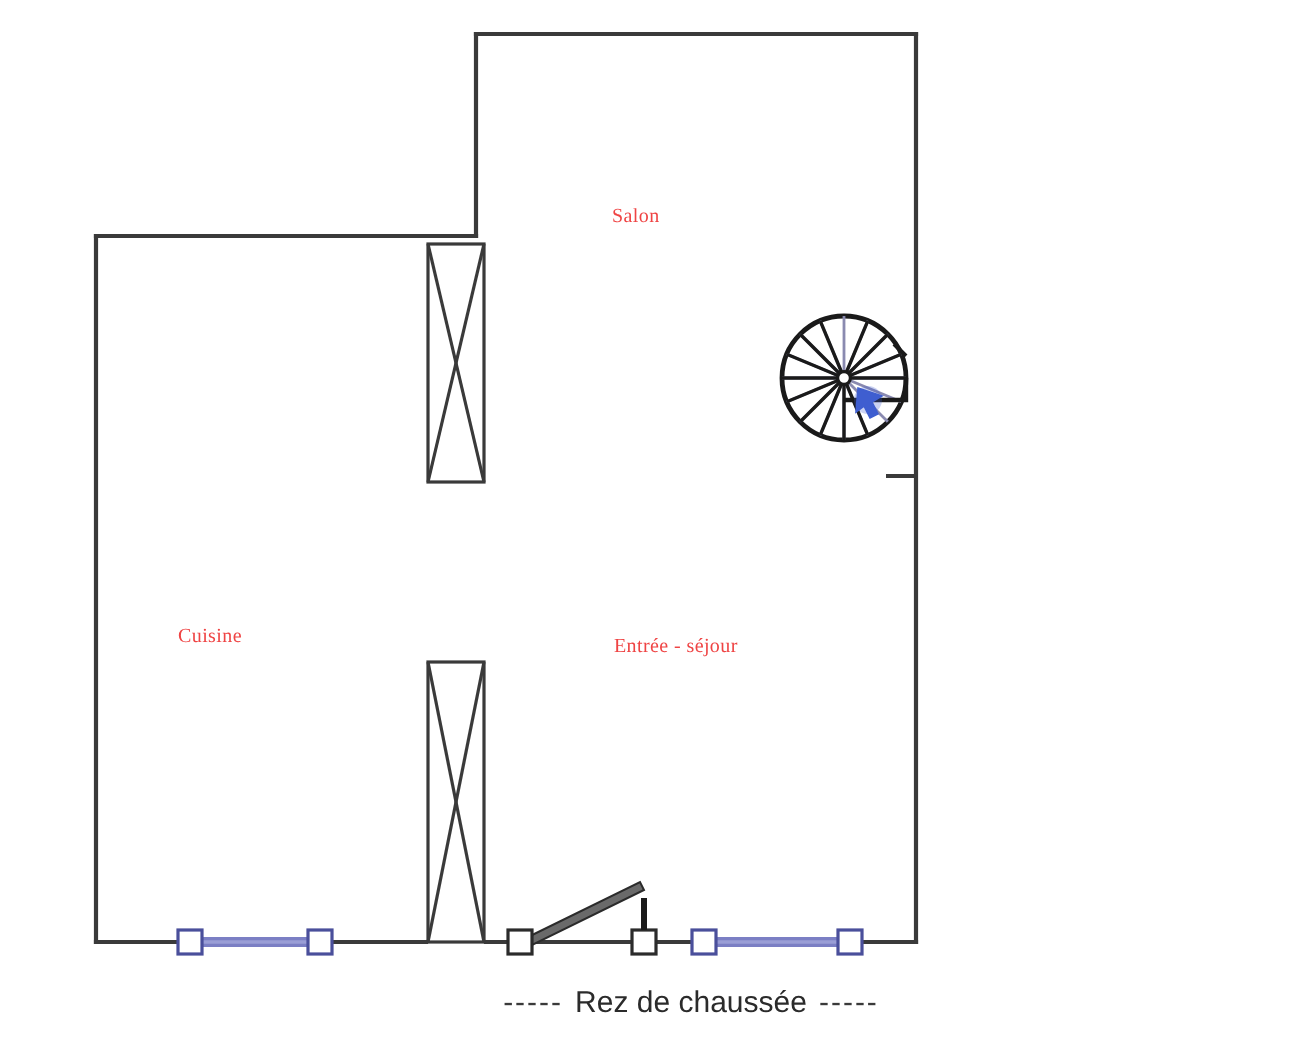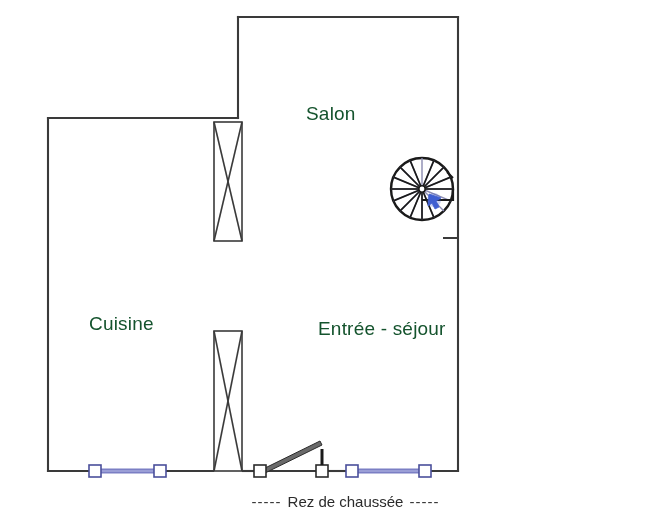--- a/index.html
+++ b/index.html
@@ -21,29 +21,29 @@
   }
   #floorplan-svg {
     position: absolute;
     left: 0;
     top: 0;
     width: 651px;
     height: 523px;
   }
   .room-label {
     position: absolute;
-    color: #14532d;
-    font-size: 19px;
-    font-family: Liberation Sans, sans-serif;
+    color: #ef4444;
+    font-size: 10px;
+    font-family: Liberation Serif, serif;
     white-space: nowrap;
     letter-spacing: 0.2px;
   }
   #label-salon   { left: 306px; top: 103px; }
   #label-cuisine { left: 89px;  top: 313px; }
-  #label-entree  { left: 318px; top: 318px; }
+  #label-entree  { left: 307px; top: 318px; }
   #caption-bar {
     position: absolute;
     left: 0;
     top: 493px;
     width: 651px;
     text-align: center;
     color: #2b2b2b;
     font-size: 15px;
     font-family: "Liberation Sans", sans-serif;
     white-space: nowrap;

